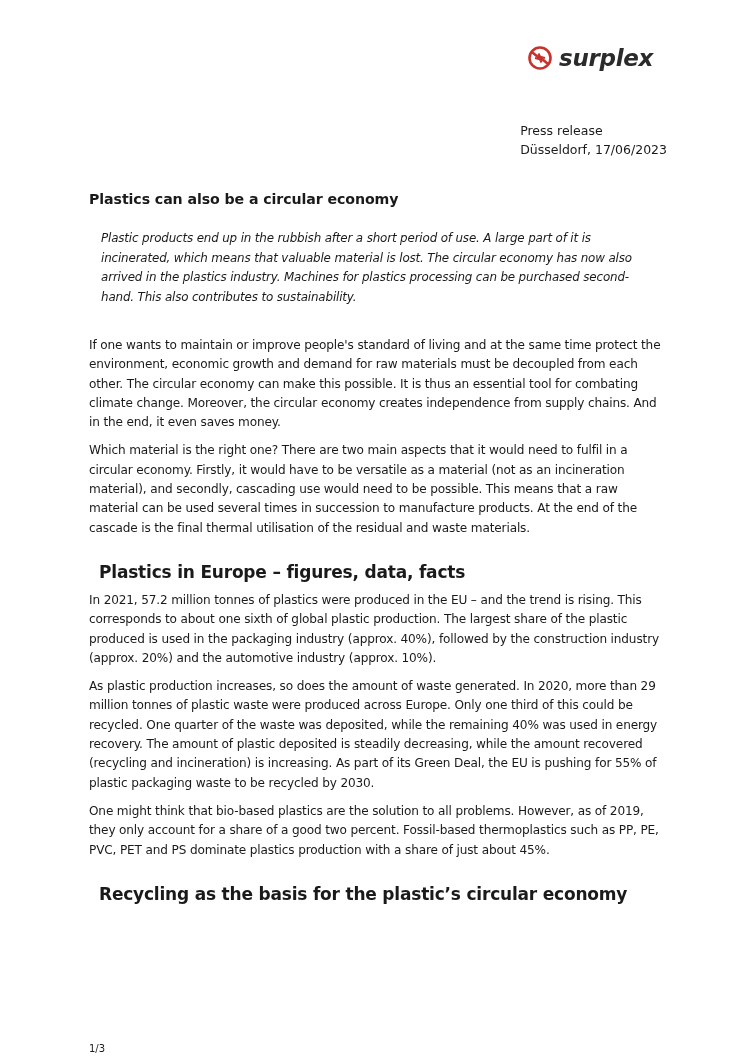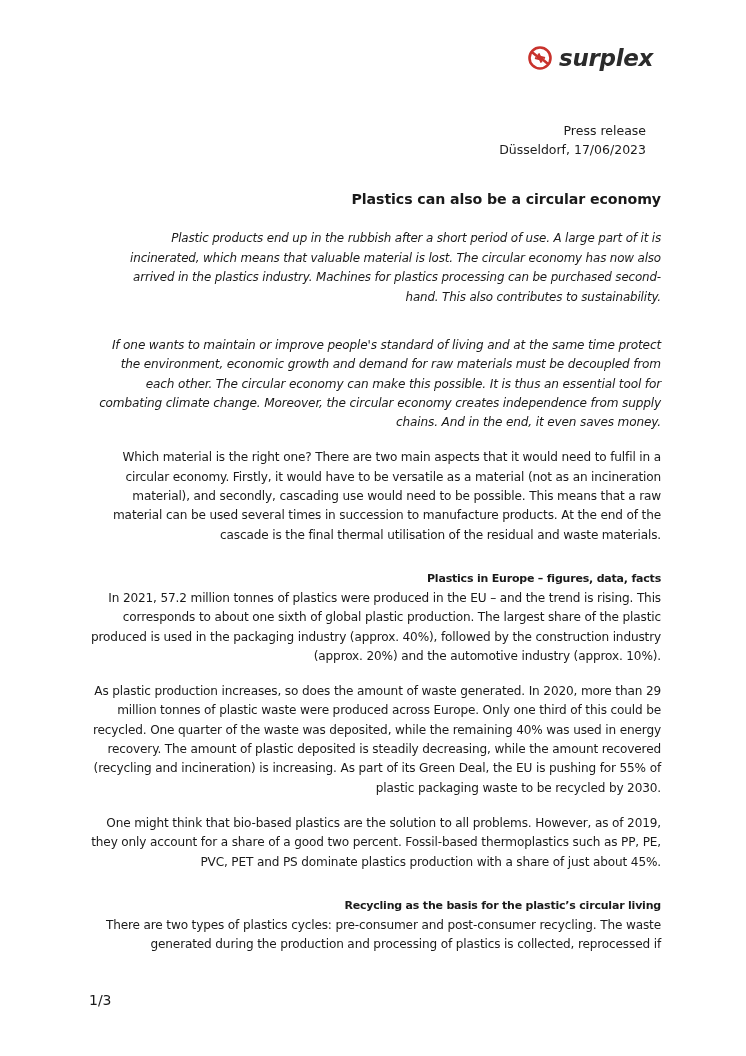--- a/index.html
+++ b/index.html
@@ -39,33 +39,32 @@
       font-weight: bold;
       font-style: italic;
       font-size: 23px;
       color: #2b2b2b;
       margin-left: 5px;
       letter-spacing: -0.3px;
       line-height: 28px;
     }
     .header-meta {
       position: absolute;
-      right: 100px;
+      right: 79px;
       top: 121px;
-      text-align: right;
+      text-align: left;
       font-size: 12.5px;
       line-height: 19px;
       color: #1a1a1a;
     }
     .content {
       position: absolute;
       left: 89px;
       top: 189px;
       width: 572px;
-      text-align: right;
     }
     .title {
       font-size: 14.2px;
       font-weight: bold;
       margin: 0;
       line-height: 20px;
       letter-spacing: -0.1px;
     }
     .lead {
       margin: 20px 0 0 12px;
@@ -73,35 +72,35 @@
       font-size: 11.9px;
       line-height: 19.5px;
       letter-spacing: -0.15px;
     }
     .body-para {
       margin: 0;
       font-size: 12.1px;
       line-height: 19.3px;
       letter-spacing: -0.15px;
     }
-    .p1 { margin-top: 29px; font-style: italic; }
-    .p-gap { margin-top: 16px; }
+    .p1 { margin-top: 29px; }
+    .p-gap { margin-top: 9px; }
     .subhead {
-      margin: 24px 0 0 4px;
-      font-size: 11px;
+      margin: 24px 0 0 10px;
+      font-size: 17px;
       font-weight: bold;
       line-height: 20px;
       letter-spacing: -0.2px;
     }
-    .after-sub { }
+    .after-sub { margin-top: 9px; }
     .page-number {
       position: absolute;
       left: 89px;
-      top: 992px;
-      font-size: 14px;
+      top: 1043px;
+      font-size: 10px;
       color: #1a1a1a;
     }
   </style>
 </head>
 <body>
 
 <div class="page">
 
   <div class="logo">
     <span class="logo-icon">
@@ -127,18 +126,17 @@
     <p class="lead">Plastic products end up in the rubbish after a short period of use. A large part of it is incinerated, which means that valuable material is lost. The circular economy has now also arrived in the plastics industry. Machines for plastics processing can be purchased second-hand. This also contributes to sustainability.</p>
 
     <p class="body-para p1">If one wants to maintain or improve people's standard of living and at the same time protect the environment, economic growth and demand for raw materials must be decoupled from each other. The circular economy can make this possible. It is thus an essential tool for combating climate change. Moreover, the circular economy creates independence from supply chains. And in the end, it even saves money.</p>
     <p class="body-para p-gap">Which material is the right one? There are two main aspects that it would need to fulfil in a circular economy. Firstly, it would have to be versatile as a material (not as an incineration material), and secondly, cascading use would need to be possible. This means that a raw material can be used several times in succession to manufacture products. At the end of the cascade is the final thermal utilisation of the residual and waste materials.</p>
 
     <h2 class="subhead">Plastics in Europe – figures, data, facts</h2>
     <p class="body-para after-sub">In 2021, 57.2 million tonnes of plastics were produced in the EU – and the trend is rising. This corresponds to about one sixth of global plastic production. The largest share of the plastic produced is used in the packaging industry (approx. 40%), followed by the construction industry (approx. 20%) and the automotive industry (approx. 10%).</p>
     <p class="body-para p-gap">As plastic production increases, so does the amount of waste generated. In 2020, more than 29 million tonnes of plastic waste were produced across Europe. Only one third of this could be recycled. One quarter of the waste was deposited, while the remaining 40% was used in energy recovery. The amount of plastic deposited is steadily decreasing, while the amount recovered (recycling and incineration) is increasing. As part of its Green Deal, the EU is pushing for 55% of plastic packaging waste to be recycled by 2030.</p>
     <p class="body-para p-gap">One might think that bio-based plastics are the solution to all problems. However, as of 2019, they only account for a share of a good two percent. Fossil-based thermoplastics such as PP, PE, PVC, PET and PS dominate plastics production with a share of just about 45%.</p>
 
-    <h2 class="subhead">Recycling as the basis for the plastic’s circular living</h2>
-    <p class="body-para after-sub">There are two types of plastics cycles: pre-consumer and post-consumer recycling. The waste generated during the production and processing of plastics is collected, reprocessed if</p>
+    <h2 class="subhead">Recycling as the basis for the plastic’s circular economy</h2>
   </div>
 
   <div class="page-number">1/3</div>
 </div>
 
 </body></html>

